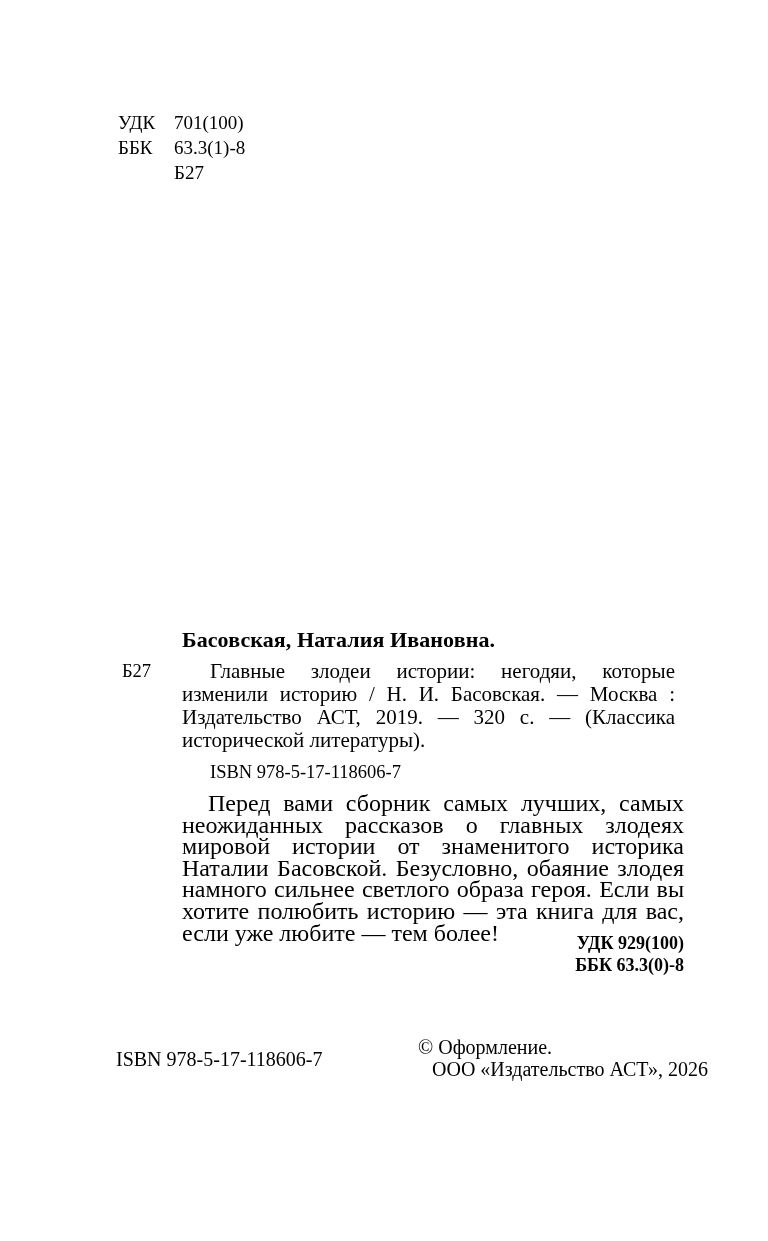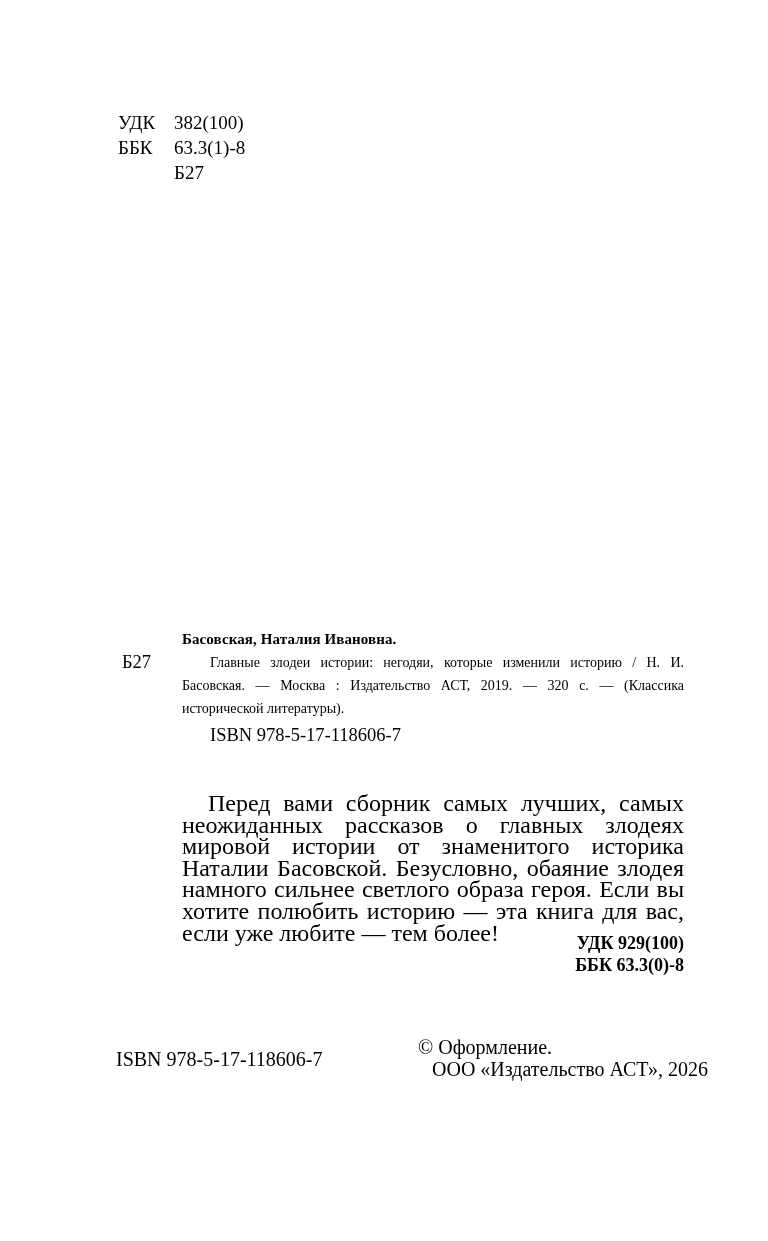--- a/index.html
+++ b/index.html
@@ -49,38 +49,38 @@
   
   .record {
     position: absolute;
     left: 118px;
     top: 628px;
     width: 566px;
   }
   .record-author {
     margin-left: 64px;
     font-weight: bold;
-    font-size: 15px;
+    font-size: 22px;
     line-height: 23px;
     letter-spacing: 0.1px;
   }
   .record-body-wrap {
     position: relative;
   }
   .record-marker {
     position: absolute;
     left: 4px;
     top: 0;
     font-size: 18.5px;
     line-height: 23px;
   }
   .record-desc {
-    margin: 0;
+    margin: 9px;
     margin-left: 64px;
-    font-size: 14px;
+    font-size: 21px;
     line-height: 23px;
     text-align: justify;
     text-align-last: left;
     text-indent: 28px;
     hyphens: none;
   }
   .record-isbn {
     margin-left: 92px;
     margin-top: 4px;
     font-size: 18.5px;
@@ -138,21 +138,21 @@
     padding-left: 14px;
   }
 </style>
 </head>
 <body>
 
 <div class="page">
 
   <div class="class-top">
     <span class="row">
-      <span class="lbl">УДК</span><span class="val">382(100)</span>
+      <span class="lbl">УДК</span><span class="val">701(100)</span>
     </span>
     <span class="row">
       <span class="lbl">ББК</span><span class="val">63.3(1)-8</span>
     </span>
     <span class="row row-marker">
       <span class="lbl">УДК</span><span class="val">Б27</span>
     </span>
   </div>
 
   <div class="record">

